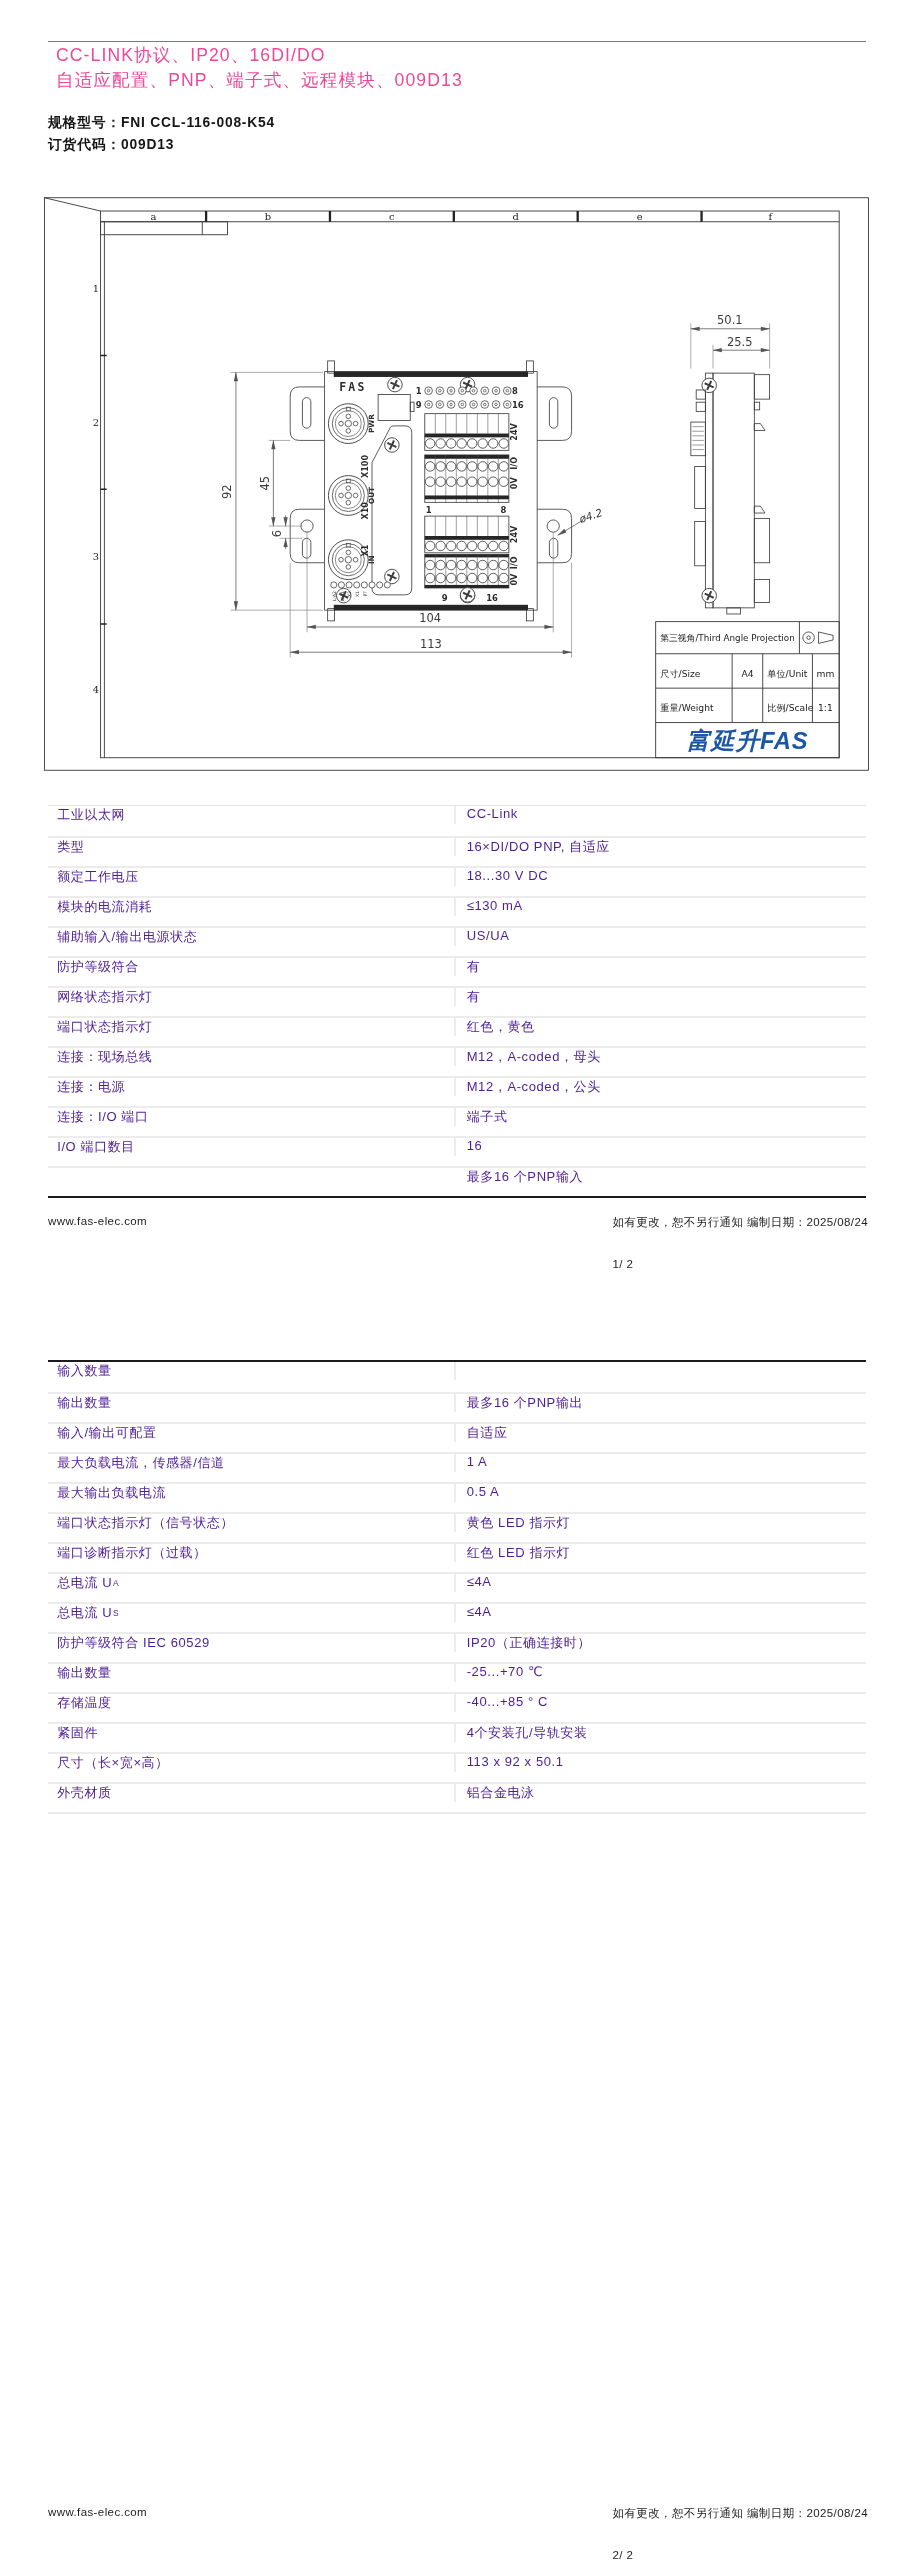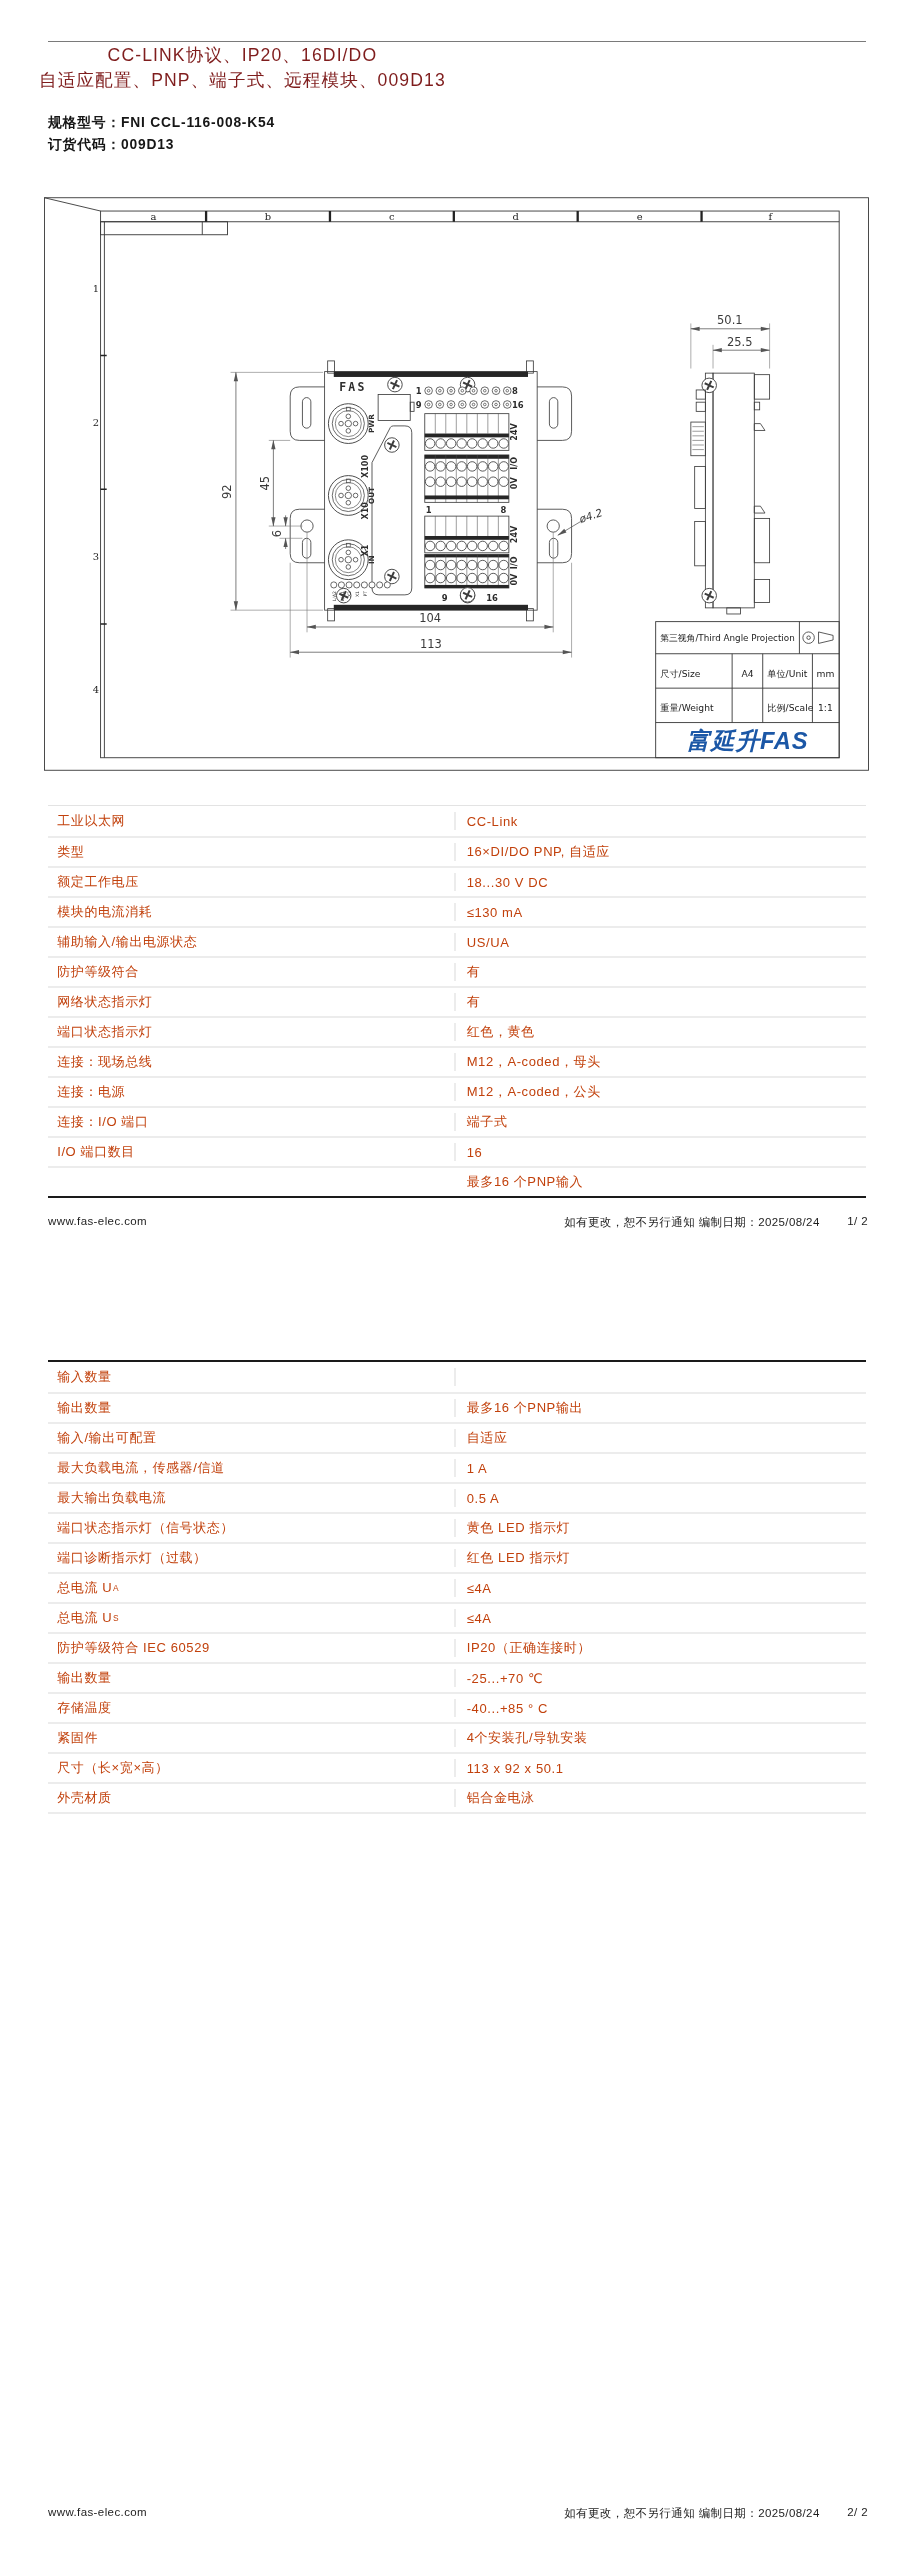--- a/index.html
+++ b/index.html
@@ -1,39 +1,39 @@
 <!DOCTYPE html>
 <html style="font-size:12.2px"><head>
 <meta charset="utf-8">
 <style>
   html,body{margin:0;padding:0;background:#ffffff;}
   body{width:911px;height:2576px;position:relative;font-family:"Liberation Sans","DejaVu Sans",sans-serif;}
   .page{position:absolute;left:0;top:0;width:911px;height:2576px;background:#fff;overflow:hidden;}
 
   .hrule{position:absolute;left:48px;top:41px;width:818px;border-top:0.8px solid #7a7a7a;}
-  .title{position:absolute;left:39px;top:43px;font-size:17.6px;line-height:24.5px;color:#7f1d1d;letter-spacing:1.1px;text-align:center;}
+  .title{position:absolute;left:56px;top:43px;font-size:17.6px;line-height:24.5px;color:#ec4899;letter-spacing:1.1px;}
   .speclines{position:absolute;left:48px;top:112px;font-size:13.8px;line-height:22px;font-weight:bold;color:#161616;letter-spacing:0.8px;}
 
   .drawing{position:absolute;left:44px;top:197px;}
 
   .spec-table{position:absolute;left:48px;width:818px;box-sizing:border-box;}
   #table1{top:805px;border-top:0.8px solid #e3e3e3;border-bottom:2.3px solid #1a1a1a;}
   #table2{top:1360px;border-top:2.3px solid #1a1a1a;border-bottom:2.3px solid #ececec;}
-  .spec-row{display:flex;align-items:center;height:30px;box-sizing:border-box;
-            color:#c2410c;font-size:13px;letter-spacing:0.6px;background:#fff;}
+  .spec-row{display:flex;align-items:flex-start;height:30px;box-sizing:border-box;
+            color:#4c1d95;font-size:13px;letter-spacing:0.6px;background:#fff;}
   .spec-row + .spec-row{border-top:2.3px solid #ececec;}
   .spec-label{width:408px;box-sizing:border-box;padding-left:9.2px;border-right:2.3px solid #ececec;
               display:flex;align-items:center;}
   .spec-label sub{font-size:8.4px;margin-left:0.8px;}
   .spec-value{flex:1;display:flex;align-items:center;padding-left:10.7px;}
 
   .footer{position:absolute;left:48px;width:820px;display:flex;justify-content:space-between;
           font-size:11.5px;color:#1d1d1d;letter-spacing:0.4px;gap:20px;}
   #footer1{top:1215px;} #footer2{top:2506px;}
-  .footer-right{display:flex;gap:27.5px;}
+  .footer-right{display:flex;gap:27.5px;flex-direction:column;}
 
   
   .fr{fill:none;stroke:#3a3a3a;stroke-width:1.2;}
   .ln{fill:none;stroke:#3d3d3d;stroke-width:1.1;}
   .thin{fill:none;stroke:#4a4a4a;stroke-width:0.7;}
   .dark{fill:#262626;stroke:none;}
   .dim{stroke:#555;stroke-width:1;fill:none;marker-start:url(#arr);marker-end:url(#arr);}
   .dime{stroke:#555;stroke-width:1;fill:none;marker-end:url(#arr);}
   .ext{stroke:#787878;stroke-width:0.8;fill:none;}
   .dimt{font-family:"DejaVu Sans",sans-serif;font-size:15px;fill:#3a3a3a;text-anchor:middle;}

